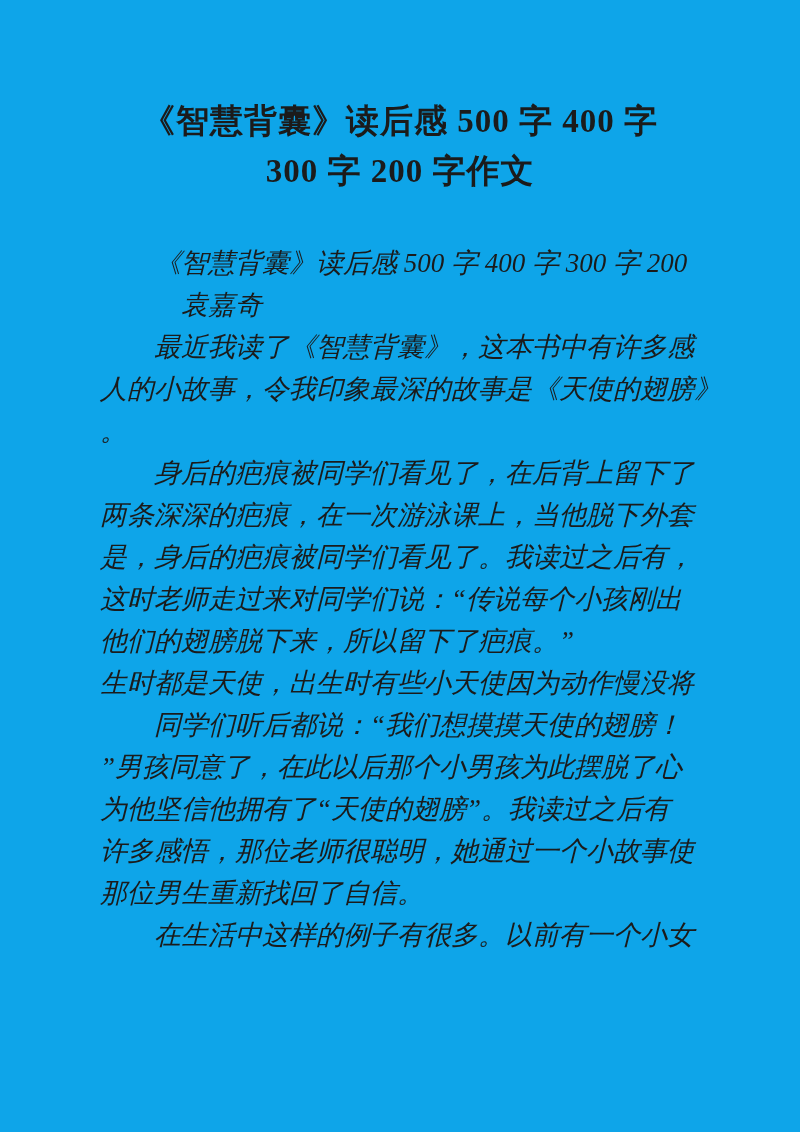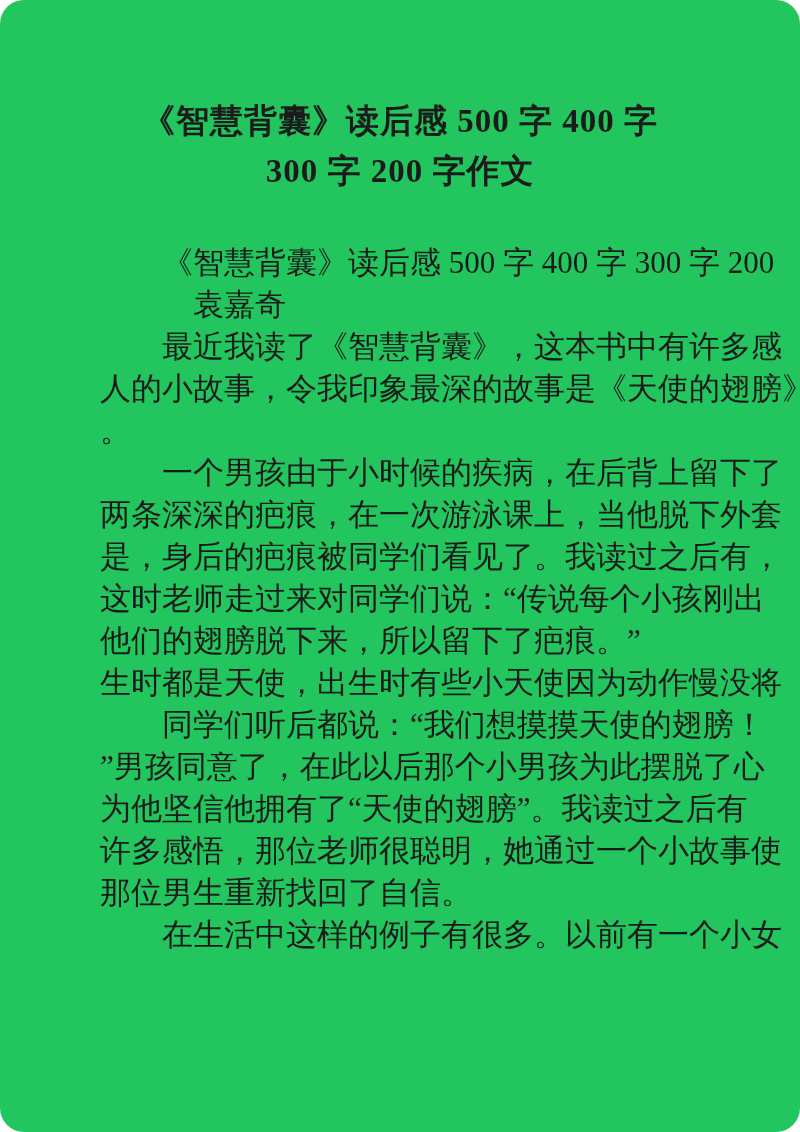--- a/index.html
+++ b/index.html
@@ -3,43 +3,43 @@
 <meta charset="utf-8">
 <style>
   html, body {
     margin: 0;
     padding: 0;
   }
   .page {
     position: relative;
     width: 800px;
     height: 1132px;
-    background: #22c55e;
+    background: #0ea5e9;
     color: #1b1b1b;
     font-family: "Liberation Serif", "DejaVu Serif", serif;
     overflow: hidden;
-    border-radius: 24px;
   }
   .doc-title {
     margin: 0;
     padding: 96px 70px 0 70px;
     text-align: center;
     font-weight: bold;
     font-size: 33px;
     line-height: 50px;
     letter-spacing: 1px;
   }
   .doc-title .title-line {
     white-space: pre;
   }
   .doc-body {
     margin: 46px 100px 0 100px;
     width: 600px;
-    font-size: 31px;
+    font-size: 27px;
     line-height: 42px;
+    font-style: italic;
   }
   .para {
     margin: 0;
   }
   .line {
     white-space: pre;
     height: 42px;
     overflow: visible;
   }
 </style>
@@ -57,21 +57,21 @@
       </div>
       <div class="para">
         <div class="line">　　　袁嘉奇</div>
       </div>
       <div class="para">
         <div class="line">　　最近我读了《智慧背囊》，这本书中有许多感</div>
         <div class="line">人的小故事，令我印象最深的故事是《天使的翅膀》</div>
         <div class="line">。</div>
       </div>
       <div class="para">
-        <div class="line">　　一个男孩由于小时候的疾病，在后背上留下了</div>
+        <div class="line">　　身后的疤痕被同学们看见了，在后背上留下了</div>
         <div class="line">两条深深的疤痕，在一次游泳课上，当他脱下外套</div>
         <div class="line">是，身后的疤痕被同学们看见了。我读过之后有，</div>
         <div class="line">这时老师走过来对同学们说：“传说每个小孩刚出</div>
         <div class="line">他们的翅膀脱下来，所以留下了疤痕。”</div>
         <div class="line">生时都是天使，出生时有些小天使因为动作慢没将</div>
       </div>
       <div class="para">
         <div class="line">　　同学们听后都说：“我们想摸摸天使的翅膀！</div>
         <div class="line">”男孩同意了，在此以后那个小男孩为此摆脱了心</div>
         <div class="line">为他坚信他拥有了“天使的翅膀”。我读过之后有</div>

